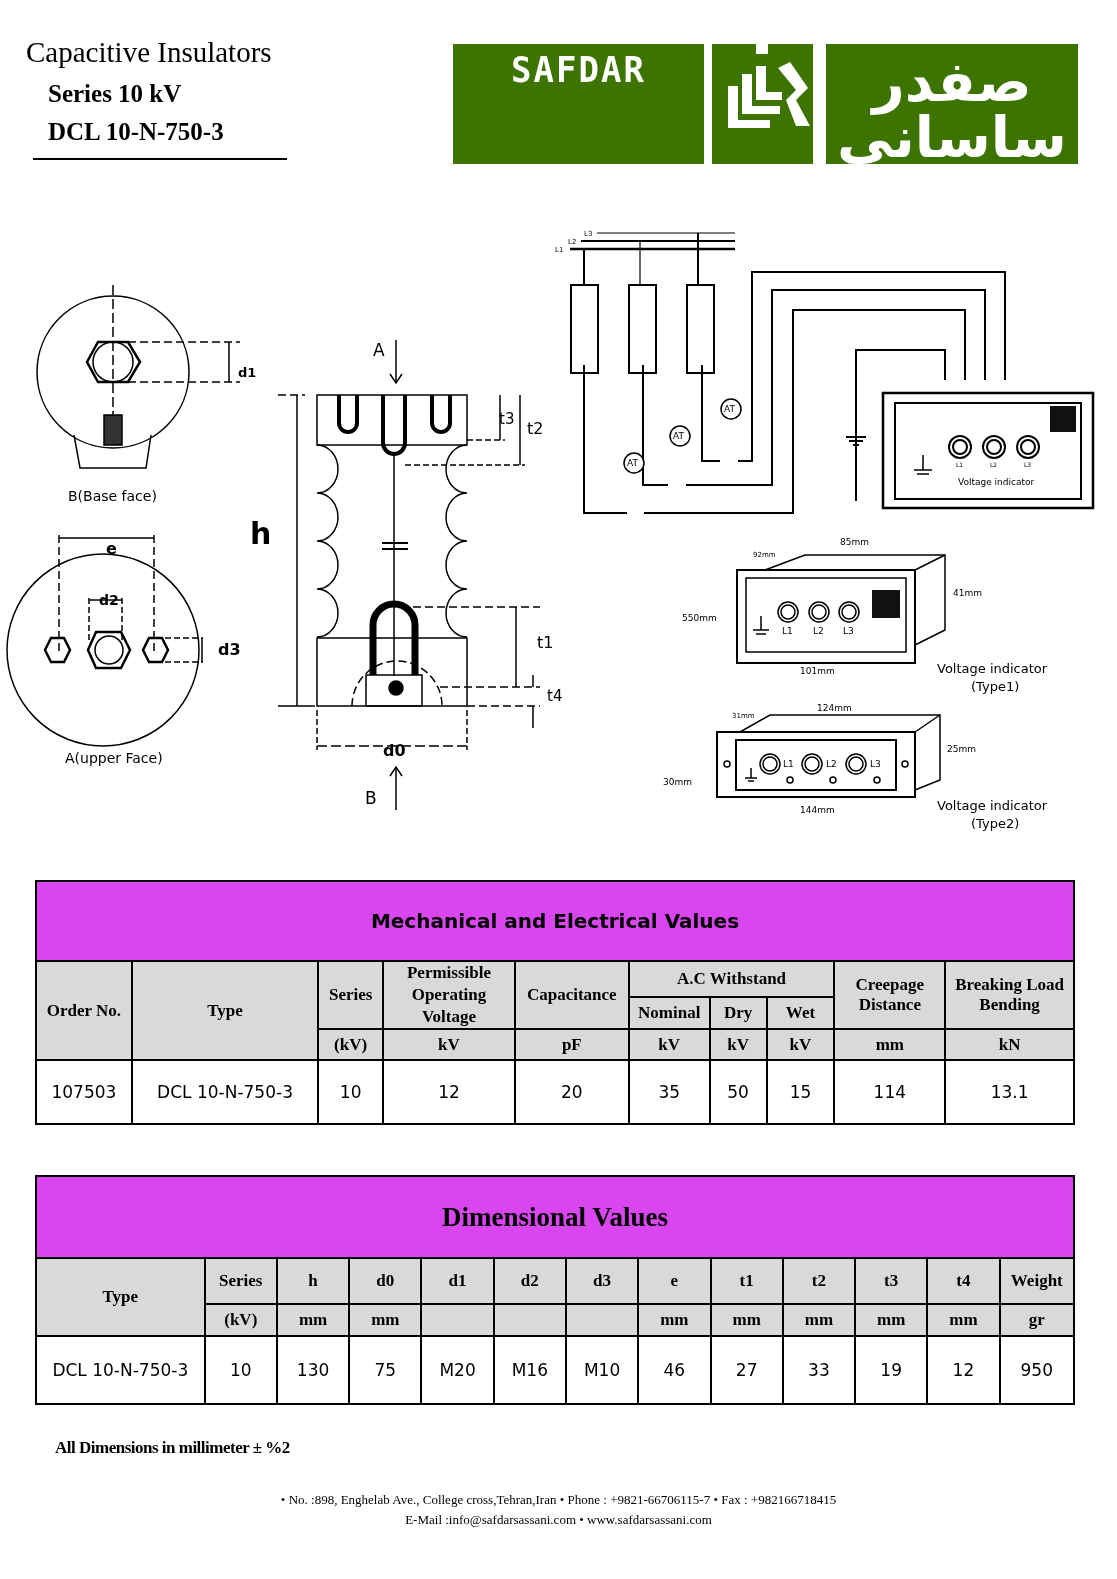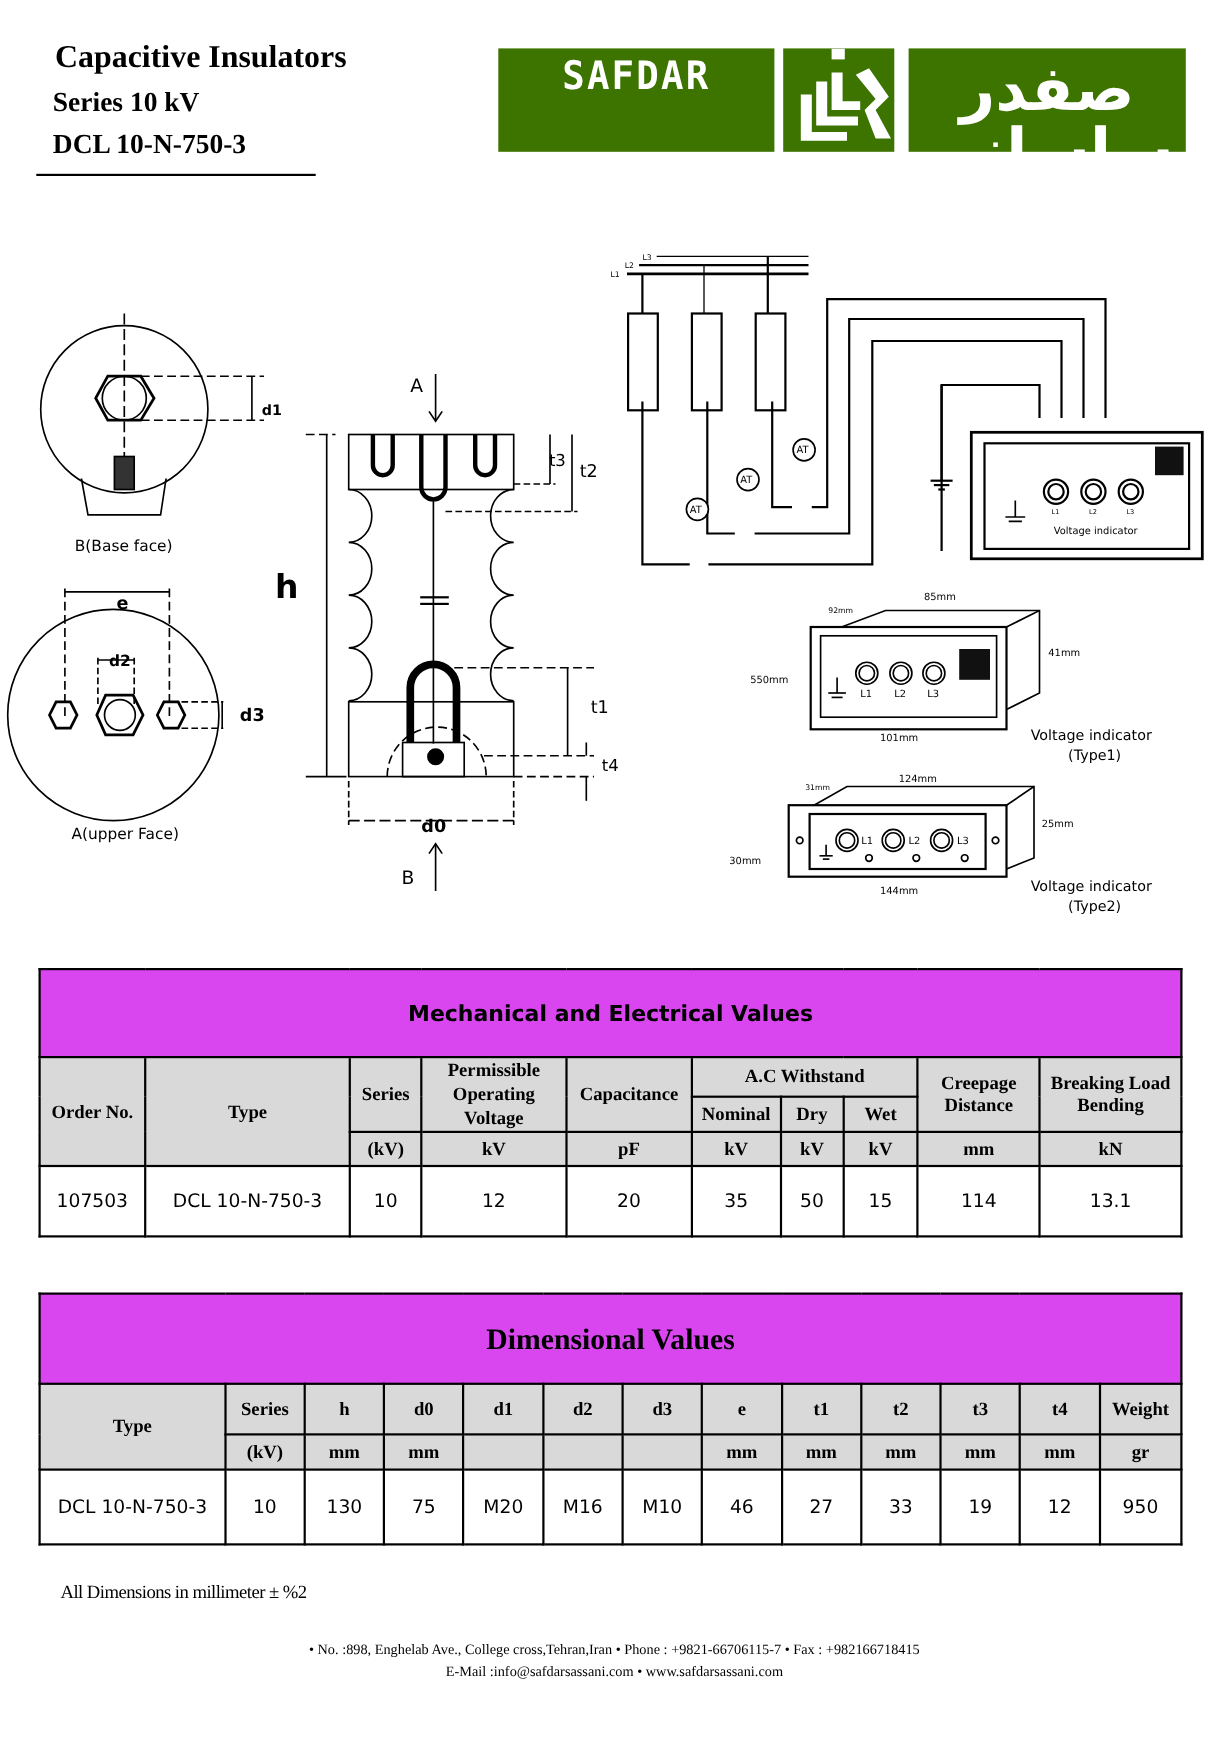--- a/index.html
+++ b/index.html
@@ -1,47 +1,47 @@
 <!DOCTYPE html>
 <html><head>
 <meta charset="utf-8">
 <style>
   html, body { margin: 0; padding: 0; background: #fff; }
   body { width: 1117px; height: 1579px; position: relative; overflow: hidden; font-family: "DejaVu Sans", sans-serif; color: #000; }
   .abs { position: absolute; }
 
   
-  #title { left: 50px; top: 36px; font-size: 29px; font-weight: bold; font-family: "Liberation Serif", serif; }
+  #title { left: 26px; top: 36px; font-size: 29px; font-weight: normal; font-family: "Liberation Serif", serif; }
   #series { left: 48px; top: 80px; font-size: 25px; font-weight: bold; font-family: "Liberation Serif", serif; }
   #model { left: 48px; top: 118px; font-size: 25px; font-weight: bold; font-family: "Liberation Serif", serif; }
   #title-rule { left: 33px; top: 158px; width: 254px; height: 2px; background: #000; }
 
   
-  .logo-box { position: absolute; top: 44px; height: 94px; background: #3d7400; }
+  .logo-box { position: absolute; top: 44px; height: 120px; background: #3d7400; }
   #logo-left { left: 453px; width: 251px; }
   #logo-mid { left: 712px; width: 101px; }
   #logo-right { left: 826px; width: 252px; }
   .logo-text { position: absolute; left: 0; right: 0; text-align: center; color: #fff; font-family: "DejaVu Sans Mono", monospace; font-weight: bold; letter-spacing: 2px; line-height: 1; }
   #logo-l1 { top: 8px; font-size: 34px; transform: scaleY(1.05); }
   #logo-l2 { top: 46px; font-size: 44px; letter-spacing: 1px; }
   #logo-fa { top: 10px; font-size: 56px; font-family: "DejaVu Sans", sans-serif; direction: rtl; text-align: center; }
 
   
   table { border-collapse: collapse; position: absolute; }
   td, th { border: 2.5px solid #000; text-align: center; vertical-align: middle; padding: 0; }
   .hdr { background: #d9d9d9; font-family: "Liberation Serif", serif; font-weight: bold; font-size: 17px; }
   .caption { background: #d946ef; }
   .val { background: #fff; font-family: "DejaVu Sans", sans-serif; font-size: 17px; }
 
   #mech { left: 35px; top: 880px; width: 1040px; }
   #mech .caption { height: 78px; font-family: "DejaVu Sans", sans-serif; font-weight: bold; font-size: 20px; }
   #dim { left: 35px; top: 1175px; width: 1040px; }
   #dim .caption { height: 80px; font-family: "Liberation Serif", serif; font-weight: bold; font-size: 27px; }
 
-  #note { left: 55px; top: 1438px; font-family: "Liberation Serif", serif; font-weight: normal; font-size: 17px; letter-spacing: -0.5px; }
+  #note { left: 55px; top: 1438px; font-family: "Liberation Serif", serif; font-weight: bold; font-size: 17px; letter-spacing: -0.5px; }
   #footer1 { left: 0; width: 1117px; top: 1492px; text-align: center; font-family: "Liberation Serif", serif; font-size: 13px; }
   #footer2 { left: 0; width: 1117px; top: 1512px; text-align: center; font-family: Liberation Serif, serif; font-size: 13px; }
 
   svg text { font-family: "DejaVu Sans", sans-serif; }
 </style>
 </head>
 <body>
 
 <div id="title" class="abs">Capacitive Insulators</div>
 <div id="series" class="abs">Series 10 kV</div>

